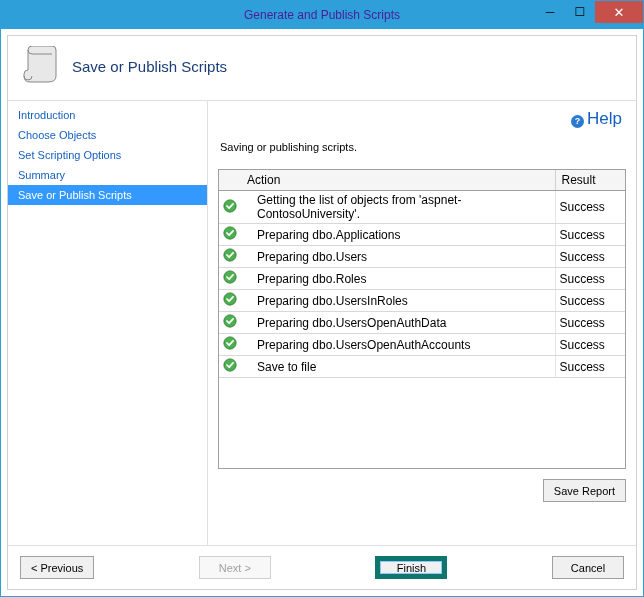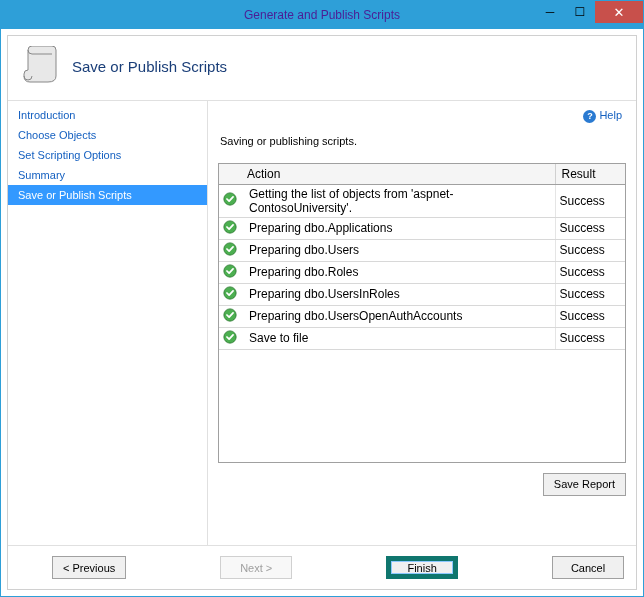--- a/index.html
+++ b/index.html
@@ -14,35 +14,35 @@
 .inner { flex: 1; margin: 6px; border: 1px solid #d0d0d0; background: #fff; display: flex; flex-direction: column; }
 .header { display: flex; align-items: center; padding: 10px 16px 14px 14px; border-bottom: 1px solid #e0e0e0; }
 .header-icon { width: 36px; height: 40px; margin-right: 14px; }
 .header-title { font-size: 15px; color: #1a3e78; font-weight: 400; }
 .body { flex: 1; display: flex; overflow: hidden; }
 .sidebar { width: 200px; border-right: 1px solid #e0e0e0; padding: 4px 0; }
 .nav-item { padding: 4px 10px; color: #1560c0; cursor: default; font-size: 11px; }
 .nav-item.selected { background: #3399ff; color: #fff; }
 .main { flex: 1; display: flex; flex-direction: column; padding: 6px 10px 10px 10px; position: relative; }
 .help-row { text-align: right; padding: 2px 4px 8px 0; }
-.help-link { color: #1560c0; font-size: 11px; cursor: default; }
+.help-link { color: #1560c0; font-size: 17px; cursor: default; }
 .help-icon { display: inline-block; width: 13px; height: 13px; border-radius: 50%; background: #2a7ad1; color: #fff; font-size: 9px; text-align: center; line-height: 13px; font-weight: bold; vertical-align: middle; margin-right: 3px; }
 .status-text { font-weight: normal; font-size: 11px; padding: 4px 2px 16px 2px; }
 .table-wrap { border: 1px solid #a0a0a0; background: #fff; height: 300px; overflow: hidden; }
 table { width: 100%; border-collapse: collapse; font-size: 12px; }
 thead th { background: #f5f5f5; border-bottom: 1px solid #a0a0a0; padding: 3px 6px; font-weight: normal; text-align: left; }
 thead th + th { border-left: 1px solid #d0d0d0; }
 tbody td { border-bottom: 1px solid #d8d8d8; padding: 2px 4px; }
 tbody td + td { border-left: 1px solid #e5e5e5; }
-.action-cell { display: flex; align-items: center; gap: 12px; }
+.action-cell { display: flex; align-items: center; gap: 20px; }
 .check-icon { width: 14px; height: 14px; flex-shrink: 0; }
 .col-result { width: 70px; }
 .save-report-row { text-align: right; padding: 10px 0 4px 0; }
 .footer { border-top: 1px solid #e0e0e0; padding: 10px 12px; display: flex; justify-content: space-between; gap: 23px; }
-button.dlg { min-width: 72px; height: 23px; font-size: 11px; font-family: inherit; background: #f0f0f0; border: 1px solid #a0a0a0; cursor: default; padding: 0 10px; margin-left: 32px; }
+button.dlg { min-width: 72px; height: 23px; font-size: 11px; font-family: inherit; background: #f0f0f0; border: 1px solid #a0a0a0; cursor: default; padding: 0 10px; }
 button.dlg:disabled { color: #a0a0a0; border-color: #d0d0d0; background: #f8f8f8; }
 button.dlg.default { border: 5px solid #0f766e; box-shadow: inset 0 0 0 1px #8cc8ff; }
 </style>
 </head>
 <body>
 
 <div class="window">
   <div class="titlebar">
     <div class="titlebar-title">Generate and Publish Scripts</div>
     <div class="win-controls">
@@ -146,20 +146,32 @@
                   </td>
                   <td class="col-result">Success</td>
                 </tr>
                 <tr>
                   <td>
                     <div class="action-cell">
                       <span><svg class="check-icon" viewBox="0 0 16 16">
                           <circle cx="8" cy="8" r="7" fill="#4caf50" stroke="#2e7d32" stroke-width="1"></circle>
                           <path d="M4.5 8 L7 10.5 L11.5 5.5" fill="none" stroke="#fff" stroke-width="2" stroke-linecap="round" stroke-linejoin="round"></path>
                         </svg></span>
+                      <span>Preparing dbo.UsersOpenAuthData</span>
+                    </div>
+                  </td>
+                  <td class="col-result">Success</td>
+                </tr>
+                <tr>
+                  <td>
+                    <div class="action-cell">
+                      <span><svg class="check-icon" viewBox="0 0 16 16">
+                          <circle cx="8" cy="8" r="7" fill="#4caf50" stroke="#2e7d32" stroke-width="1"></circle>
+                          <path d="M4.5 8 L7 10.5 L11.5 5.5" fill="none" stroke="#fff" stroke-width="2" stroke-linecap="round" stroke-linejoin="round"></path>
+                        </svg></span>
                       <span>Preparing dbo.UsersOpenAuthAccounts</span>
                     </div>
                   </td>
                   <td class="col-result">Success</td>
                 </tr>
                 <tr>
                   <td>
                     <div class="action-cell">
                       <span><svg class="check-icon" viewBox="0 0 16 16">
                           <circle cx="8" cy="8" r="7" fill="#4caf50" stroke="#2e7d32" stroke-width="1"></circle>

